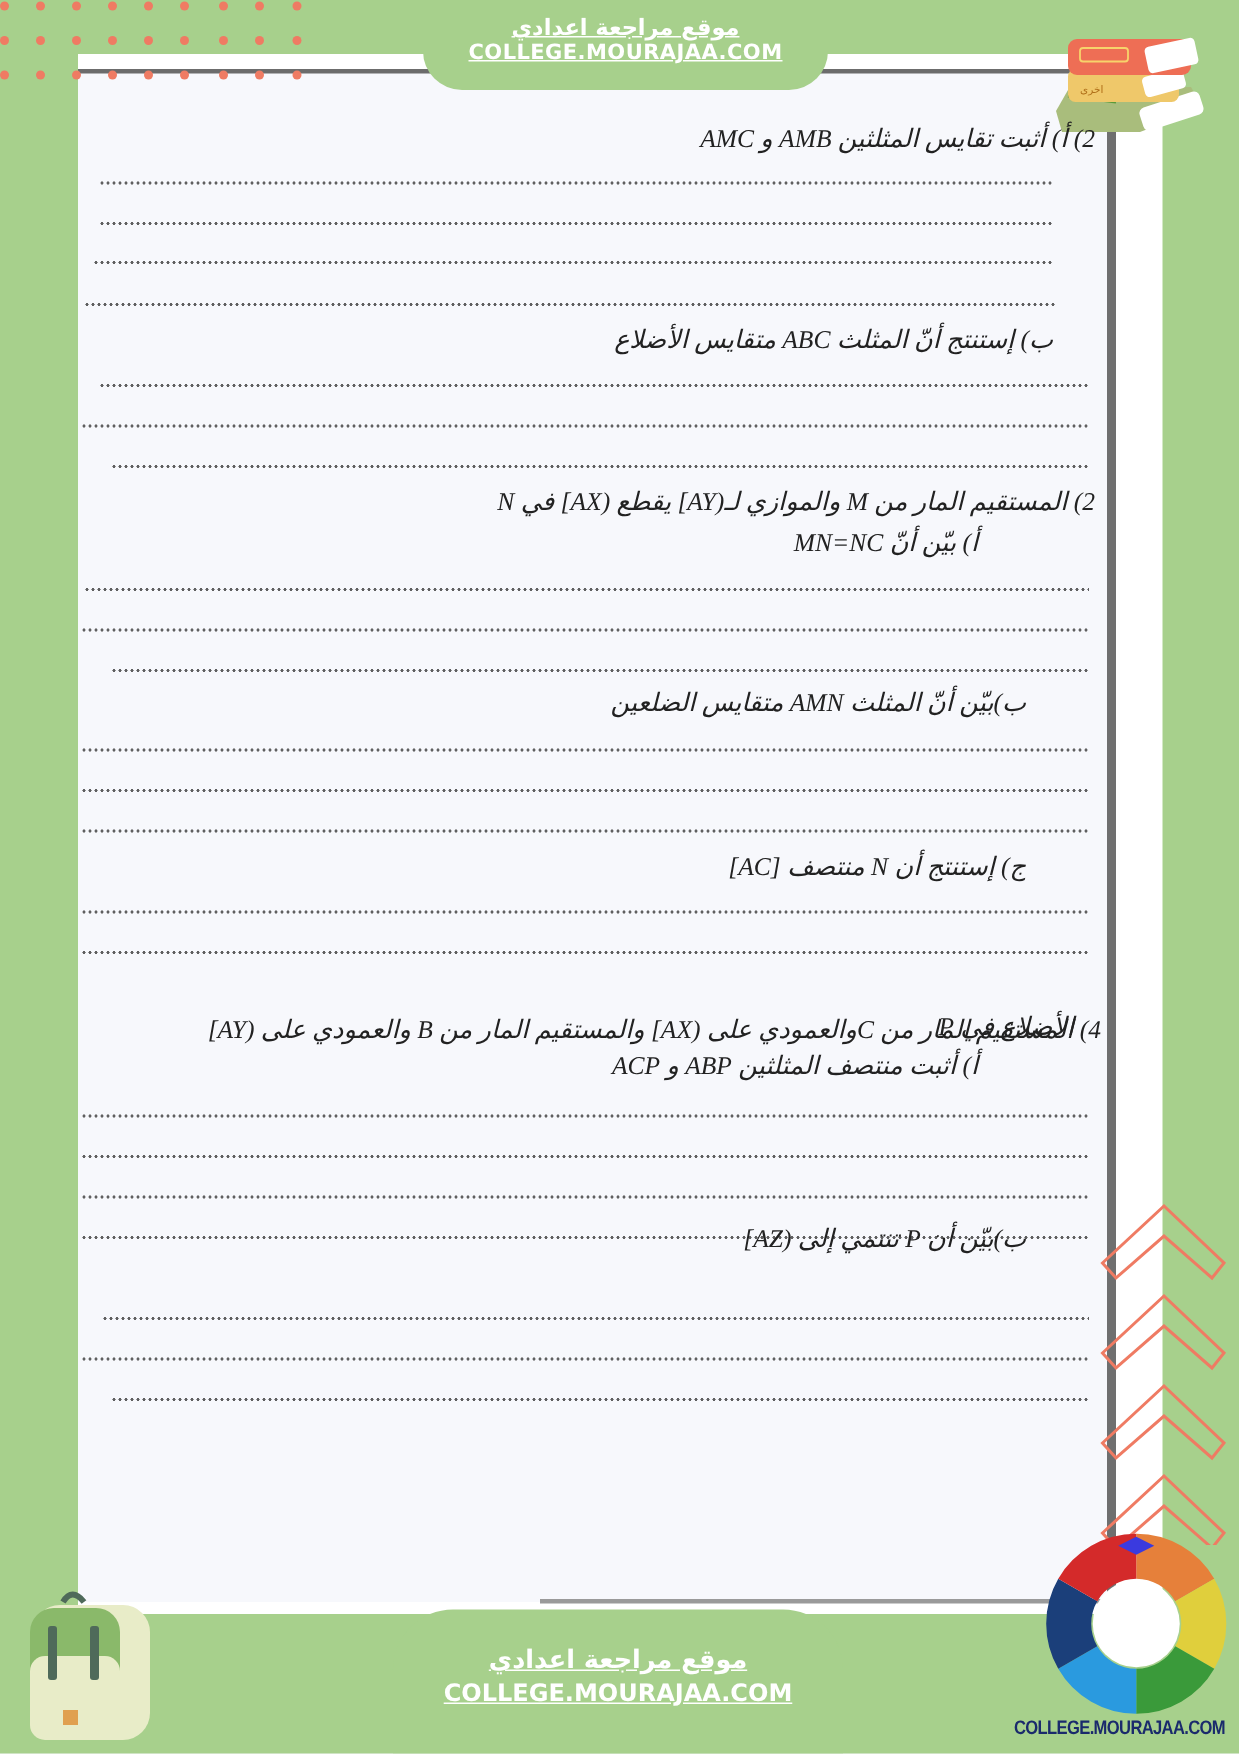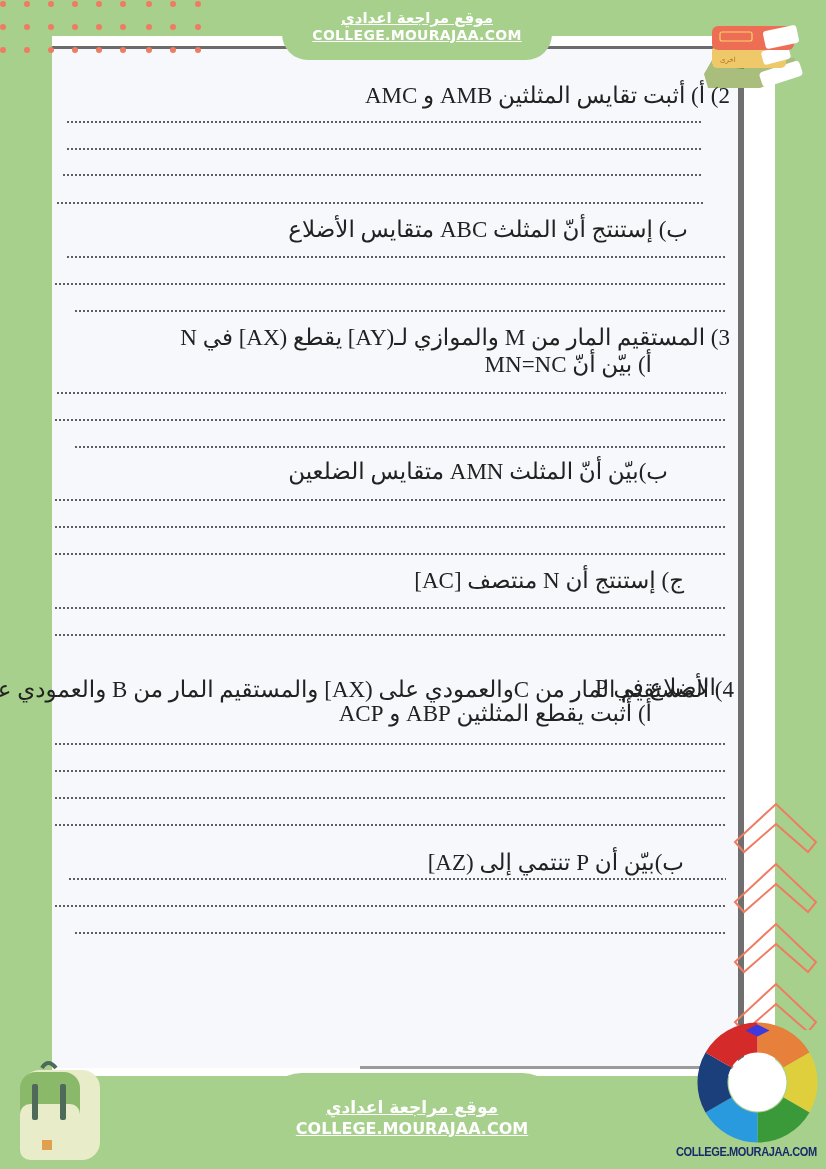--- a/index.html
+++ b/index.html
@@ -9,21 +9,21 @@
   .page { position:absolute; left:52px; top:36px; width:723px; height:1040px; background:#ffffff; }
   .scan { position:absolute; left:52px; top:46px; width:692px; height:1022px; background:#f7f8fc; border-top:3px solid #6c6c6c; border-right:6px solid #6f6f6f; box-sizing:border-box; }
   .scan-bottom { position:absolute; left:360px; top:1066px; width:385px; height:3px; background:#9a9a9a; }
   .header-badge { position:absolute; left:282px; top:0; width:270px; height:60px; background:#a7d08c; border-radius:0 0 26px 26px; text-align:center; color:#fff; font-family:"DejaVu Sans", sans-serif; }
   .header-badge .ar { font-size:15px; font-weight:bold; padding-top:9px; text-decoration:underline; }
   .header-badge .en { font-size:14px; font-weight:bold; text-decoration:underline; letter-spacing:0.3px; }
   .footer-badge { position:absolute; left:262px; top:1073px; width:300px; height:96px; background:#a7d08c; border-radius:40px 40px 0 0; text-align:center; color:#fff; font-family:"DejaVu Sans", sans-serif; }
   .footer-badge .ar { font-size:17px; font-weight:bold; padding-top:24px; text-decoration:underline; }
   .footer-badge .en { font-size:16px; font-weight:bold; text-decoration:underline; margin-top:2px; }
   .content { position:absolute; left:52px; top:70px; width:660px; direction:rtl; color:#222; }
-  .q { position:absolute; right:0; font-size:23px; white-space:nowrap; }
+  .q { position:absolute; right:0; font-size:17px; white-space:nowrap;font-style:italic; }
   .dl { position:absolute; height:2px; background-image:radial-gradient(circle, #444 0.9px, transparent 1.2px); background-size:4px 2px; opacity:0.85; }
   .books { position:absolute; left:698px; top:10px; width:110px; height:82px; }
   .chevrons { position:absolute; left:732px; top:790px; width:96px; height:240px; }
   .wheel { position:absolute; left:695px; top:1020px; width:125px; height:125px; }
   .site-label { position:absolute; left:664px; top:1144px; width:160px; text-align:center; font-family:"Liberation Sans", sans-serif; font-weight:bold; font-size:13px; color:#1a2a6c; letter-spacing:-0.5px; transform:scaleX(0.85); }
   .bag { position:absolute; left:12px; top:1058px; width:100px; height:106px; }
 </style>
 </head>
 <body>
 
@@ -81,49 +81,49 @@
   <rect x="22" y="22" width="32" height="9" rx="2" fill="none" stroke="#f7d36b" stroke-width="1.2"></rect>
 </svg>
 
 <div class="content">
   <div class="q" style="top:12px;right:-18px;">2) أ) أثبت تقايس المثلثين AMB و AMC</div>
   <div class="dl" style="top:51px;left:14px;width:636px;"></div>
   <div class="dl" style="top:78px;left:14px;width:636px;"></div>
   <div class="dl" style="top:104px;left:10px;width:640px;"></div>
   <div class="dl" style="top:132px;left:4px;width:648px;"></div>
 
-  <div class="q" style="top:146px;right:24px;">ب) إستنتج أنّ المثلث ABC متقايس الأضلاع</div>
+  <div class="q" style="top:146px;right:10px;">ب) إستنتج أنّ المثلث ABC متقايس الأضلاع</div>
   <div class="dl" style="top:186px;left:14px;width:660px;"></div>
   <div class="dl" style="top:213px;left:2px;width:672px;"></div>
   <div class="dl" style="top:240px;left:22px;width:652px;"></div>
 
-  <div class="q" style="top:254px;right:-18px;">3) المستقيم المار من M والموازي لـ(AY] يقطع (AX] في N</div>
+  <div class="q" style="top:254px;right:-18px;">2) المستقيم المار من M والموازي لـ(AY] يقطع (AX] في N</div>
   <div class="q" style="top:281px;right:60px;">أ)  بيّن أنّ MN=NC</div>
   <div class="dl" style="top:322px;left:4px;width:670px;"></div>
   <div class="dl" style="top:349px;left:2px;width:672px;"></div>
   <div class="dl" style="top:376px;left:22px;width:652px;"></div>
 
-  <div class="q" style="top:388px;right:44px;">ب)بيّن أنّ المثلث AMN  متقايس الضلعين</div>
+  <div class="q" style="top:388px;right:28px;">ب)بيّن أنّ المثلث AMN  متقايس الضلعين</div>
   <div class="dl" style="top:429px;left:2px;width:672px;"></div>
   <div class="dl" style="top:456px;left:2px;width:672px;"></div>
   <div class="dl" style="top:483px;left:2px;width:672px;"></div>
 
   <div class="q" style="top:497px;right:28px;padding-left:20px;">ج) إستنتج أن N منتصف [AC]</div>
   <div class="dl" style="top:537px;left:2px;width:672px;"></div>
   <div class="dl" style="top:564px;left:2px;width:672px;"></div>
 
   <div class="q" style="top:606px;right:-22px;">4) المستقيم المار  من Cوالعمودي على (AX] والمستقيم المار من B والعمودي على (AY]</div>
   <div class="q" style="top:604px;right:-4px;">الأضلاع في P</div>
-  <div class="q" style="top:630px;right:60px;">أ)  أثبت يقطع المثلثين ABP  و  ACP</div>
+  <div class="q" style="top:630px;right:60px;">أ)  أثبت منتصف المثلثين ABP  و  ACP</div>
   <div class="dl" style="top:673px;left:2px;width:672px;"></div>
   <div class="dl" style="top:700px;left:2px;width:672px;"></div>
   <div class="dl" style="top:727px;left:2px;width:672px;"></div>
   <div class="dl" style="top:754px;left:2px;width:672px;"></div>
 
-  <div class="q" style="top:779px;right:28px;">ب)بيّن أن P تنتمي إلى (AZ]</div>
+  <div class="q" style="top:745px;right:28px;">ب)بيّن أن P تنتمي إلى (AZ]</div>
   <div class="dl" style="top:808px;left:16px;width:658px;"></div>
   <div class="dl" style="top:835px;left:2px;width:672px;"></div>
   <div class="dl" style="top:862px;left:22px;width:652px;"></div>
 </div>
 
 <svg class="chevrons" viewBox="0 0 96 240">
   <g fill="none" stroke="#ef7b63" stroke-width="2">
     <path d="M3 52 L44 14 L84 52 L76 62 L44 34 L12 62 Z"></path>
     <path d="M3 112 L44 74 L84 112 L76 122 L44 94 L12 122 Z"></path>
     <path d="M3 172 L44 134 L84 172 L76 182 L44 154 L12 182 Z"></path>

